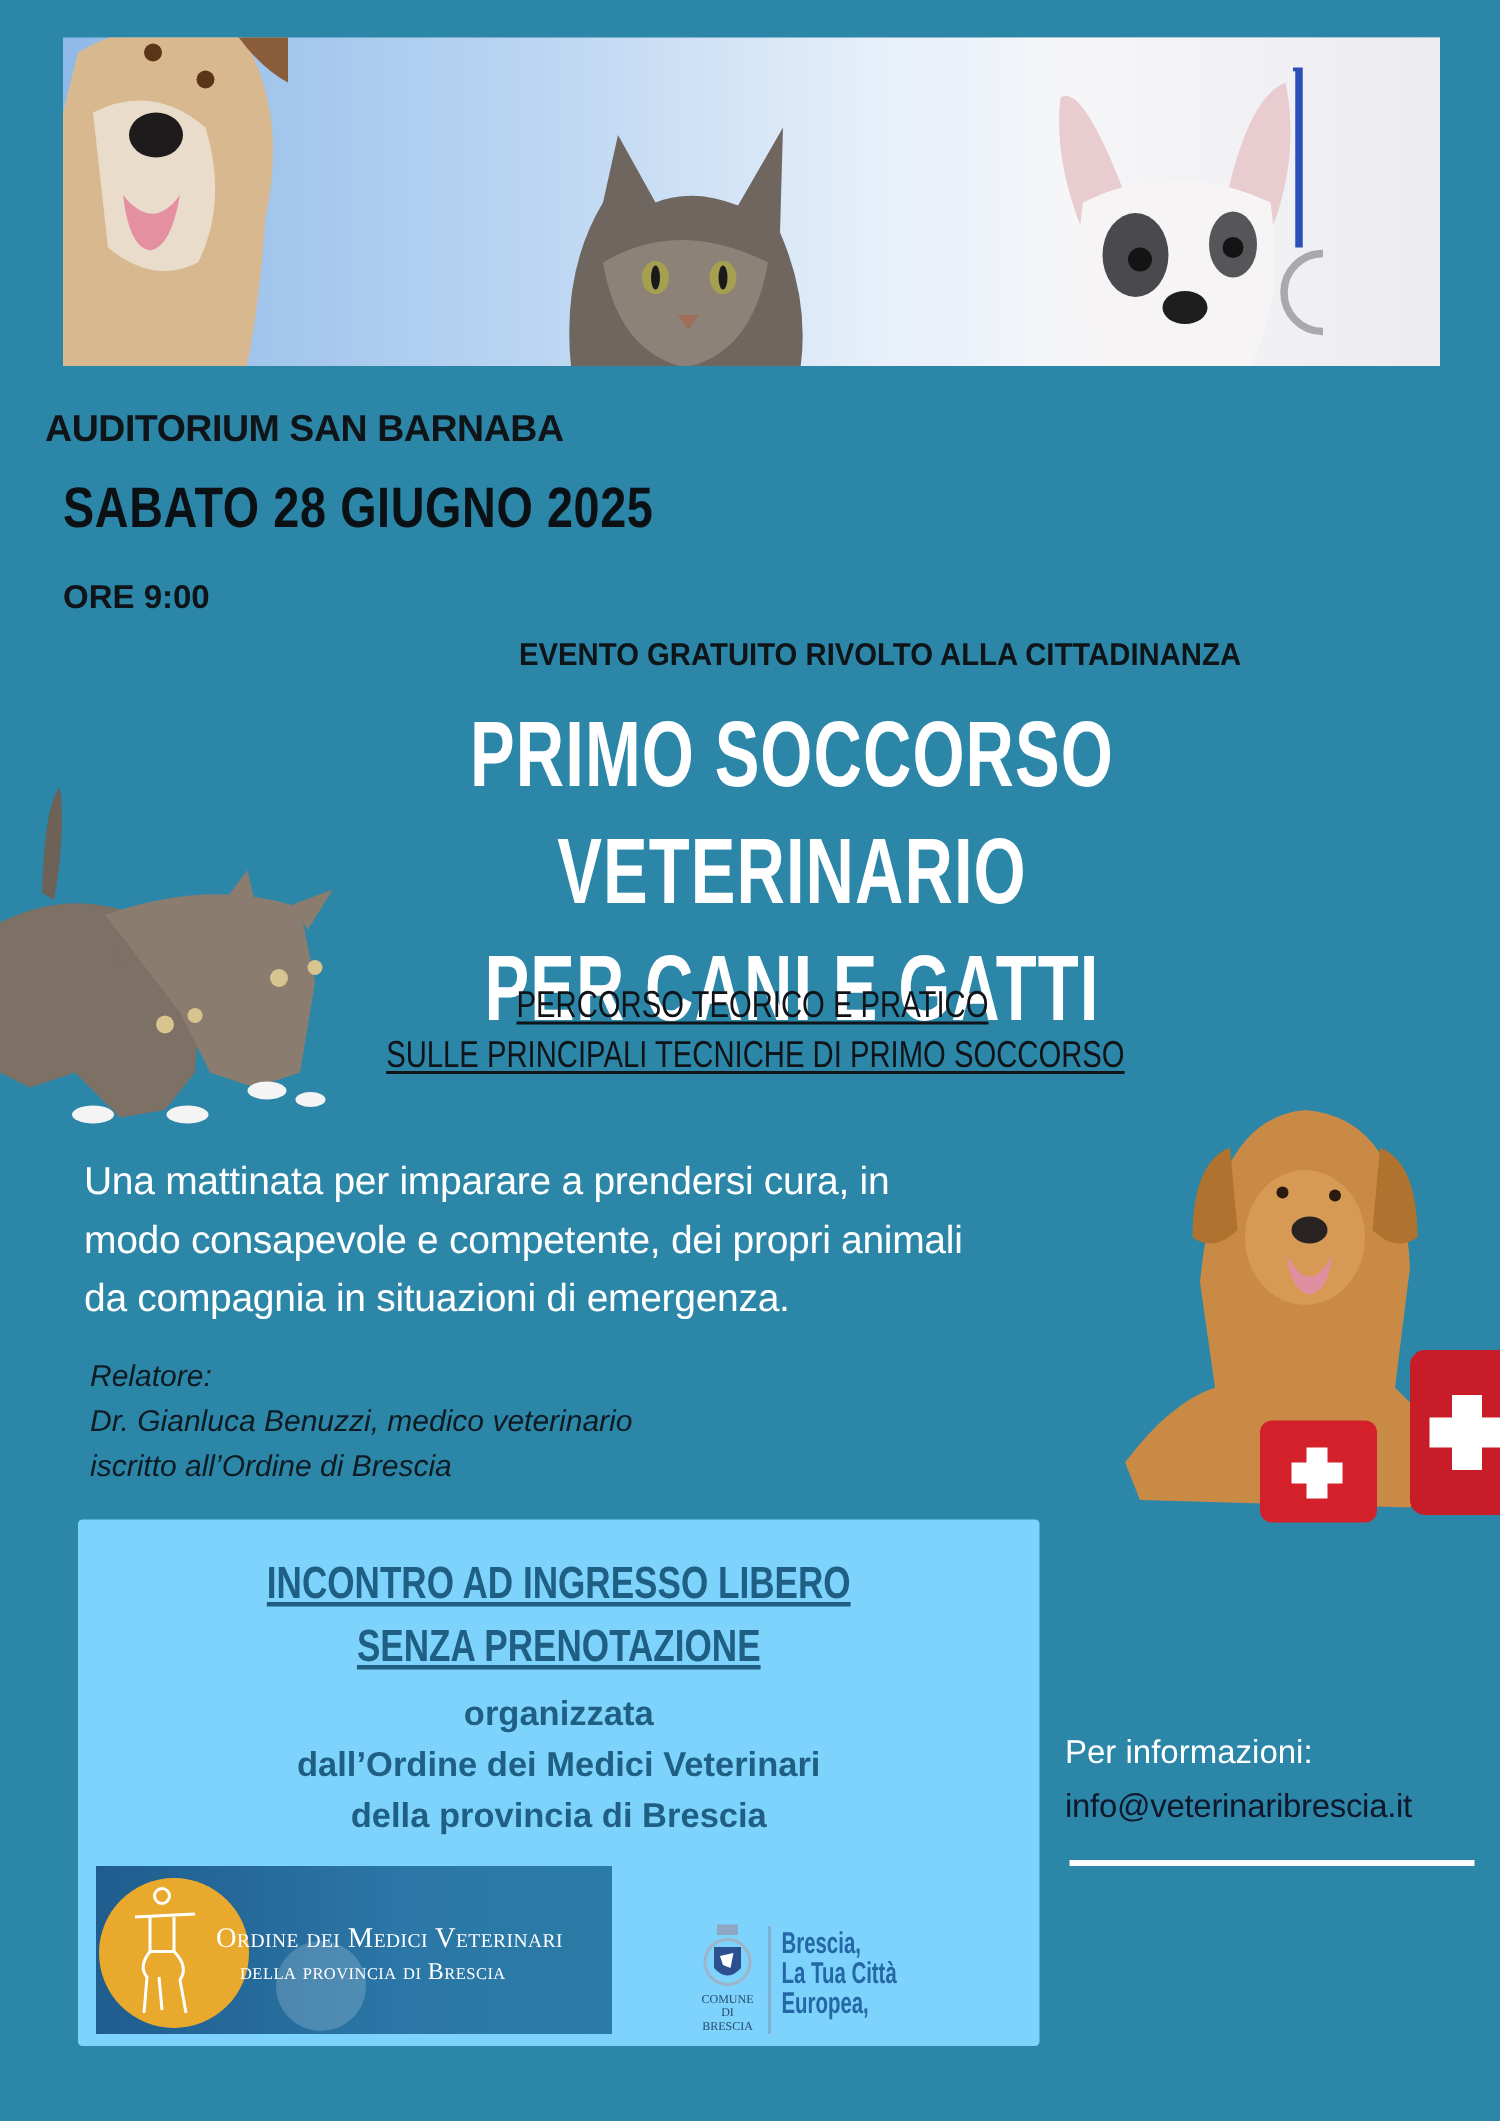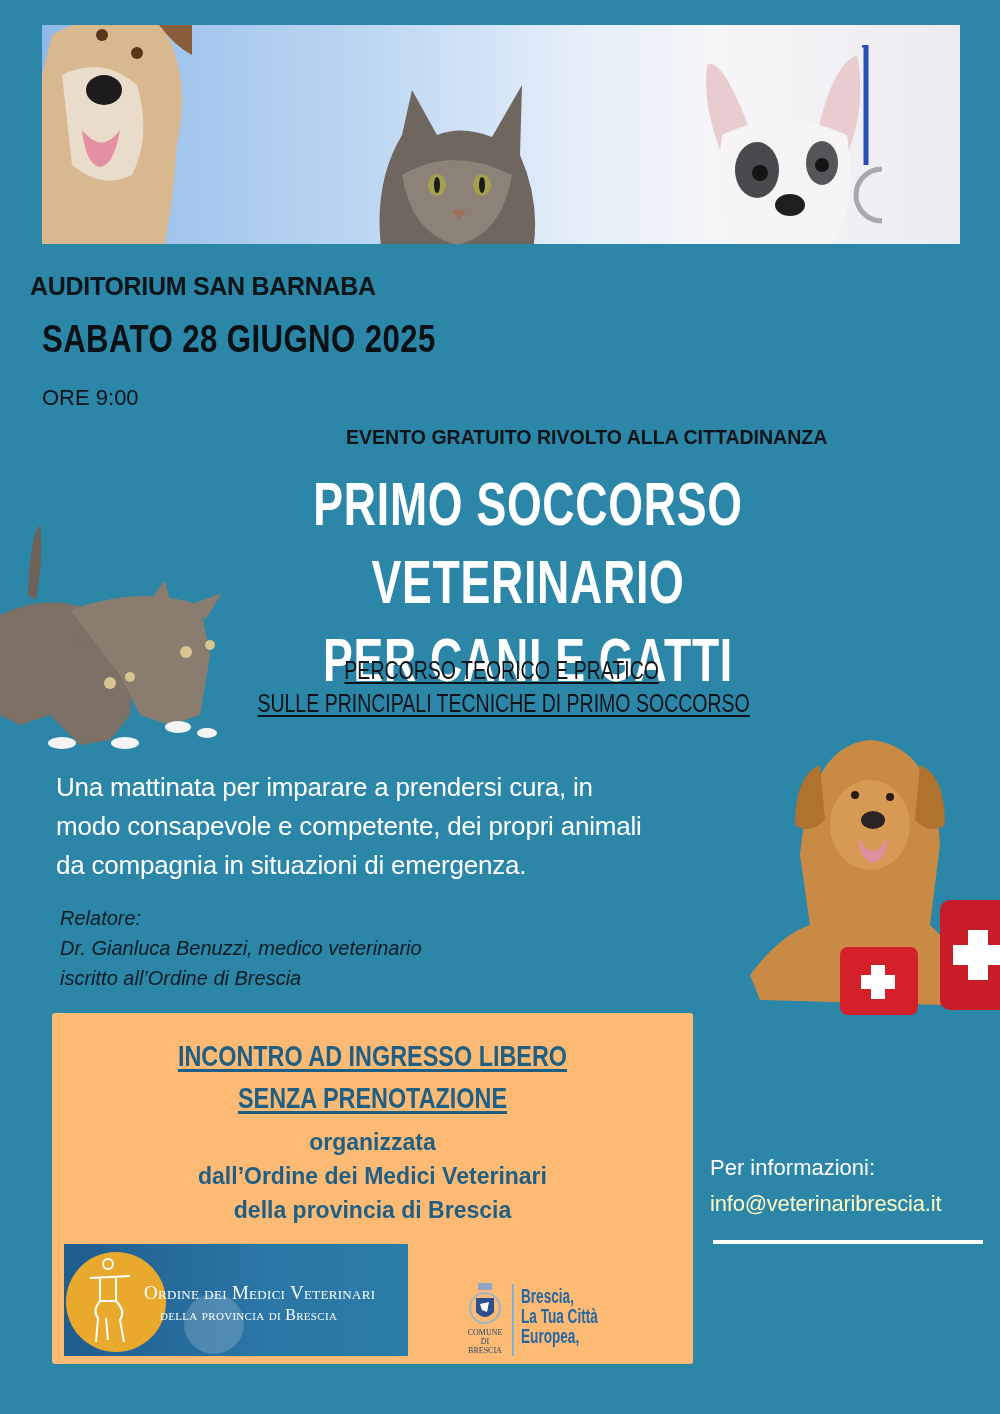--- a/index.html
+++ b/index.html
@@ -28,21 +28,21 @@
     .venue {
       left: 30px; top: 272px; font-size: 25px; font-weight: 700;
       letter-spacing: -0.3px; color: #0e1418;
     }
     .date {
       left: 42px; top: 318px; font-size: 38px; font-weight: 700;
       letter-spacing: 0.5px; color: #0b1014;
       transform: scaleX(0.82); transform-origin: left top;
     }
     .time {
-      left: 42px; top: 385px; font-size: 22px; font-weight: 400; color: #0e1418;
+      left: 42px; top: 385px; font-size: 22px; font-weight: 700; color: #0e1418;
     }
     .free-event {
       left: 346px; top: 425px; font-size: 21px; font-weight: 700; color: #0e1418;
       transform: scaleX(0.93); transform-origin: left top; white-space: nowrap;
     }
 
     
     .title {
       left: 0; top: 465px; width: 1000px; text-align: center;
       color: #ffffff; font-weight: 700; font-size: 62px; line-height: 78px;
@@ -74,21 +74,21 @@
     }
     .speaker {
       left: 60px; top: 903px; color: #0f1b22; font-style: italic;
       font-size: 20px; line-height: 30px;
     }
     .speaker .label { }
 
     
     .whitebox {
       left: 52px; top: 1013px; width: 641px; height: 351px;
-      background: #fdba74; border-radius: 3px;
+      background: #7dd3fc; border-radius: 3px;
     }
     .wb-head {
       position: absolute; left: 0; top: 22px; width: 641px; text-align: center;
       color: #1e5f83; font-weight: 700; font-size: 30px; line-height: 42px;
     }
     .wb-head span { display: inline-block; transform: scaleX(0.78); text-decoration: underline; text-underline-offset: 3px; }
     .wb-org {
       position: absolute; left: 0; top: 112px; width: 641px; text-align: center;
       color: #1e5f83; font-weight: 700; font-size: 23px; line-height: 34px;
     }
@@ -128,21 +128,21 @@
     }
     .bslogo .vline { position: absolute; left: 45px; top: 6px; width: 2px; height: 72px; background: #7fb2d2; }
     .bslogo .slogan {
       position: absolute; left: 54px; top: 8px; color: #2467a5; font-weight: 700;
       font-size: 20px; line-height: 20px; transform: scaleX(0.68); transform-origin: left top;
       white-space: nowrap;
     }
 
     
     .info-label { left: 710px; top: 1155px; color: #ffffff; font-size: 22px; }
-    .info-email { left: 710px; top: 1191px; color: #fef9c3; font-size: 22px; letter-spacing: -0.2px; }
+    .info-email { left: 710px; top: 1191px; color: #0f172a; font-size: 22px; letter-spacing: -0.2px; }
     .info-rule { left: 713px; top: 1240px; width: 270px; height: 4px; background: #ffffff; }
   </style>
 </head>
 <body>
 
 <div class="abs banner">
   <svg class="abs dog1" viewBox="0 0 150 240">
     <path d="M10 20 Q60 -10 120 10 Q150 60 135 130 Q130 200 120 240 L0 240 L0 60 Z" fill="#d8b88e"></path>
     <path d="M20 60 Q60 40 95 70 Q110 120 90 160 Q60 175 30 150 Z" fill="#eadccb"></path>
     <ellipse cx="60" cy="20" rx="6" ry="6" fill="#5a3518"></ellipse>

